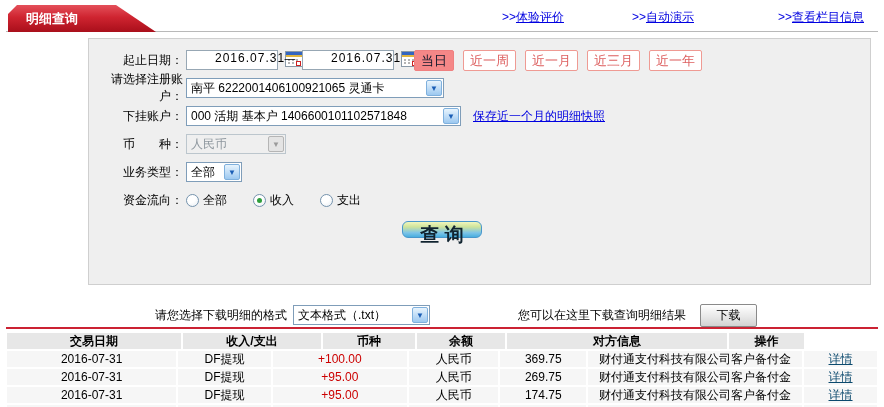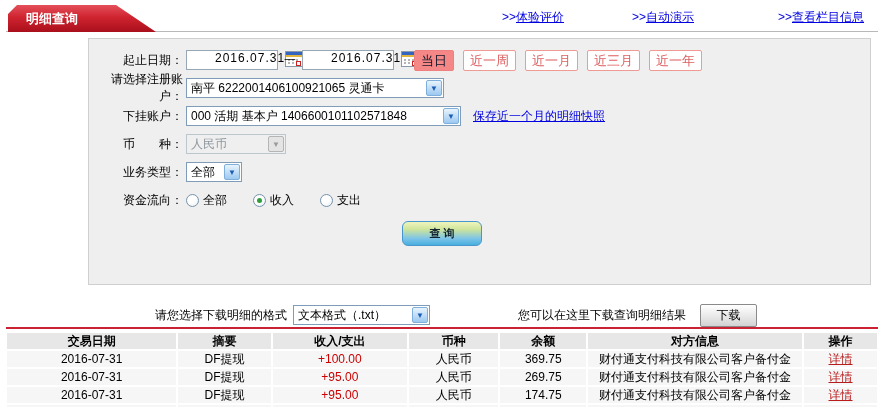--- a/index.html
+++ b/index.html
@@ -49,22 +49,22 @@
 
   .snap-link { margin-left:12px; color:#0000e0; text-decoration:underline; }
 
   .radio-item { display:flex; align-items:center; margin-right:26px; cursor:pointer; }
   .radio { width:13px; height:13px; border:1px solid #7593ad; border-radius:50%;
            background:radial-gradient(circle at 35% 30%, #fff 40%, #e7edf2); position:relative; margin-right:4px; }
   .radio.checked::after { content:""; position:absolute; left:3px; top:3px; width:5px; height:5px;
            border-radius:50%; background:#2e9e3c; }
 
   .query-wrap { margin-top:10px; }
-  .query-btn { display:block; margin-left:313px; width:80px; height:25px; border-radius:6px;
-           border:1px solid #4897cc; font-weight:bold; font-size:11px; color:#10232f; cursor:pointer;
+  .query-btn { display:block; margin-left:313px; width:80px; height:17px; border-radius:6px;
+           border:1px solid #4897cc; font-weight:bold; font-size:19px; color:#10232f; cursor:pointer;
            background:linear-gradient(to bottom,#f0f6bd 0%,#cfe49b 32%,#7cc4e8 72%,#49aede 100%);
            font-family:"Liberation Sans", sans-serif; }
 
   
   .dl-row { position:absolute; top:301px; left:0; width:884px; height:28px;
             display:flex; align-items:center; padding-left:155px; }
   .dl-label { margin-right:6px; }
   .dl-hint { margin-left:88px; margin-right:14px; }
   .dl-btn { width:57px; height:23px; border:1px solid #8a8a8a; border-radius:2px; font-size:12px;
             background:linear-gradient(to bottom,#fff,#e6e6e6 60%,#d2d2d2); cursor:pointer;
@@ -74,21 +74,21 @@
   .red-line { position:absolute; top:327px; left:6px; width:872px; height:2px; background:#cb2233; }
   .tbl { position:absolute; top:333px; left:7px; width:870px; }
   .tr { display:flex; margin-bottom:2px; }
   .td { height:16px; line-height:16px; text-align:center; background:#f6f6f6; margin-right:2px;
         white-space:nowrap; overflow:hidden; }
   .td:last-child { margin-right:0; }
   .tr.head .td { background:#e7e7e7; font-weight:bold; }
   .c1{width:174px;} .c2{width:95px;} .c3{width:138px;} .c4{width:92px;}
   .c5{width:88px;} .c6{width:220px;} .c7{width:75px;}
   .amount { color:#cc0000; }
-  .detail-link { color:#b91c1c; text-decoration:underline; cursor:pointer;margin-top:47px; }
+  .detail-link { color:#0c4a6e; text-decoration:underline; cursor:pointer;margin-top:47px; }
 </style>
 </head>
 <body>
 
 <div class="page">
 
   <div class="top-rule"></div>
   <div class="tab">
     <span>明细查询</span>
   </div>
@@ -217,21 +217,20 @@
       <span class="sel-arrow">▼</span>
     </span>
     <span class="dl-hint">您可以在这里下载查询明细结果</span>
     <button class="dl-btn">下载</button>
   </div>
 
   <div class="red-line"></div>
   <div class="tbl">
     <div class="tr head">
       <span class="td c1">交易日期</span>
-      <span class="td c2">摘要</span>
       <span class="td c3">收入/支出</span>
       <span class="td c4">币种</span>
       <span class="td c5">余额</span>
       <span class="td c6">对方信息</span>
       <span class="td c7">操作</span>
     </div>
 
     <div class="tr">
       <span class="td c1">2016-07-31</span>
       <span class="td c2">DF提现</span>

